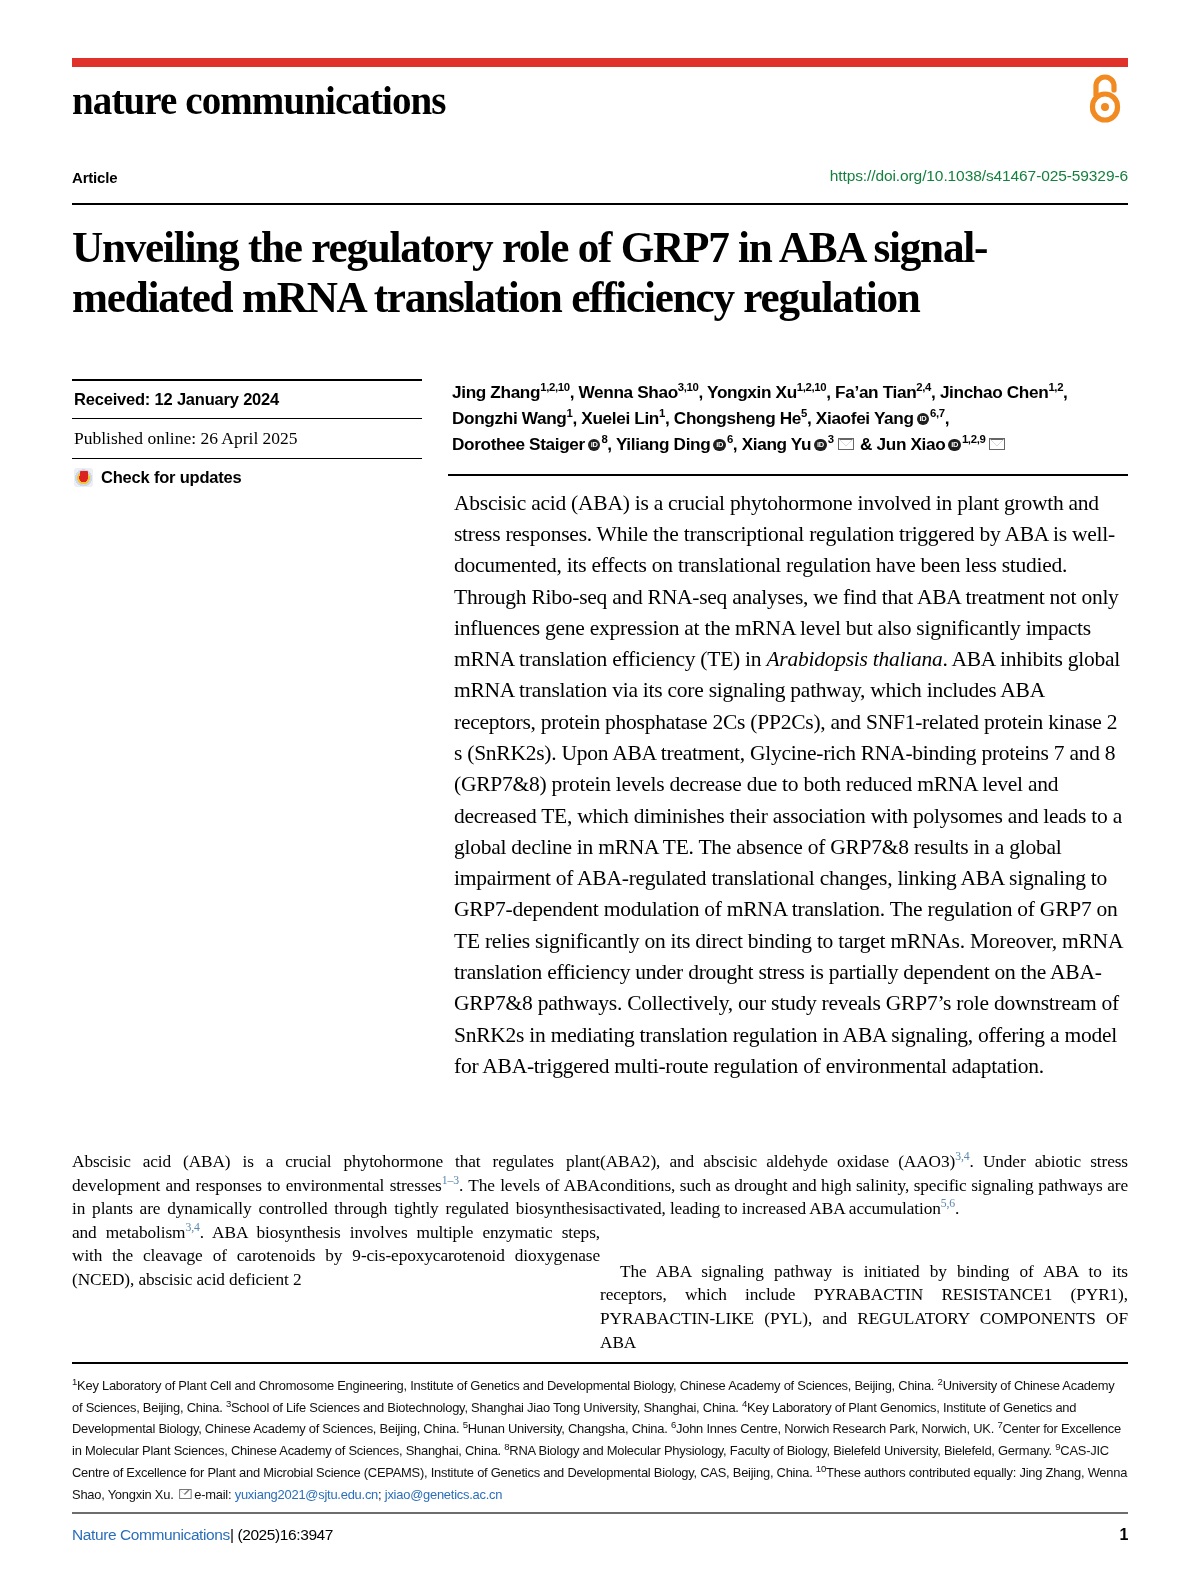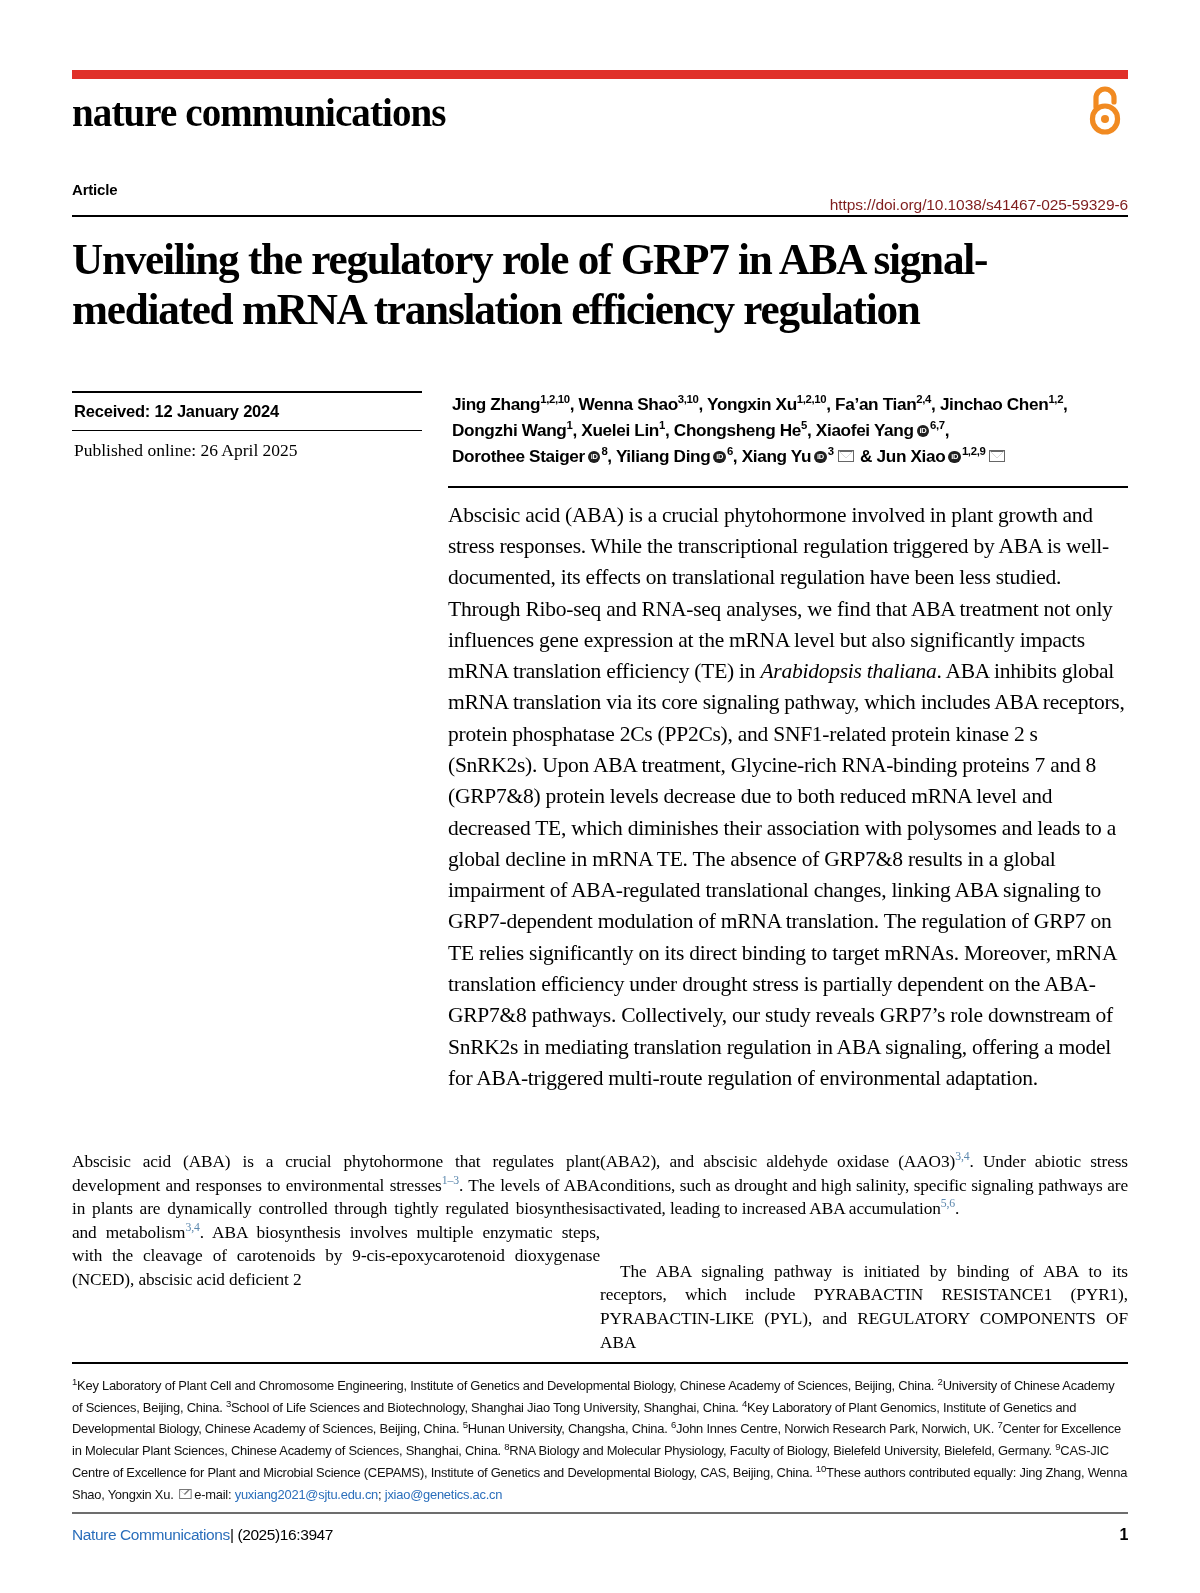--- a/index.html
+++ b/index.html
@@ -15,21 +15,21 @@
     color: #000000;
     overflow: hidden;
   }
 
   .page {
     position: absolute;
     left: 0; top: 0;
     width: 1200px;
     height: 1580px;
     box-sizing: border-box;
-    padding: 12px 72px;
+    padding: 0 72px;
   }
 
   
   .red-bar {
     margin-top: 58px;
     height: 9px;
     background: #e0312a;
     width: 1056px;
   }
   .masthead-row {
@@ -63,24 +63,24 @@
   }
   .article-label {
     font-family: "Liberation Sans", sans-serif;
     font-weight: 700;
     font-size: 15px;
     letter-spacing: -0.2px;
   }
   .doi-link {
     position: absolute;
     right: 0;
-    bottom: 1px;
+    bottom: 18px;
     font-family: "Liberation Sans", sans-serif;
     font-size: 15.5px;
-    color: #7f1d1d;
+    color: #15803d;
     letter-spacing: -0.1px;
     text-decoration: none;
   }
   .rule-thin {
     border-top: 2px solid #000;
     width: 1056px;
   }
 
   
   .title {
@@ -155,21 +155,21 @@
   .abstract-rule {
     border-top: 2px solid #000;
     margin-bottom: 12px;
   }
   .abstract {
     font-family: "Liberation Serif", serif;
     font-size: 21.5px;
     line-height: 1.455;
     letter-spacing: -0.25px;
     text-align: left;
-    margin: 0;
+    margin: 6px;
   }
   .abstract i { font-style: italic; }
 
   
   .authors {
     font-family: "Liberation Sans", sans-serif;
     font-weight: 700;
     font-size: 17.2px;
     line-height: 1.53;
     letter-spacing: -0.35px;
@@ -369,20 +369,26 @@
 
   <div class="meta-abstract">
 
     <div class="meta-col">
       <div class="meta-item first">
         <span class="meta-sans">Received: 12 January 2024</span>
       </div>
       <div class="meta-item">
         <span class="meta-serif">Published online: 26 April 2025</span>
       </div>
+      <div class="meta-item">
+        <div class="check-row">
+          <span class="crossmark"></span>
+          <span class="meta-sans">Check for updates</span>
+        </div>
+      </div>
     </div>
 
     <div class="abstract-col">
       <div class="authors">
         <span>Jing Zhang</span><sup>1,2,10</sup><span>, Wenna Shao</span><sup>3,10</sup><span>, Yongxin Xu</span><sup>1,2,10</sup><span>, Fa’an Tian</span><sup>2,4</sup><span>, Jinchao Chen</span><sup>1,2</sup><span>,</span><br>
         <span>Dongzhi Wang</span><sup>1</sup><span>, Xuelei Lin</span><sup>1</sup><span>, Chongsheng He</span><sup>5</sup><span>, Xiaofei Yang</span><span class="orcid"></span><sup>6,7</sup><span>,</span><br>
         <span>Dorothee Staiger</span><span class="orcid"></span><sup>8</sup><span>, Yiliang Ding</span><span class="orcid"></span><sup>6</sup><span>, Xiang Yu</span><span class="orcid"></span><sup>3</sup><span class="envelope"></span> <span>&amp; Jun Xiao</span><span class="orcid"></span><sup>1,2,9</sup><span class="envelope"></span>
       </div>
 
       <div class="abstract-rule"></div>

